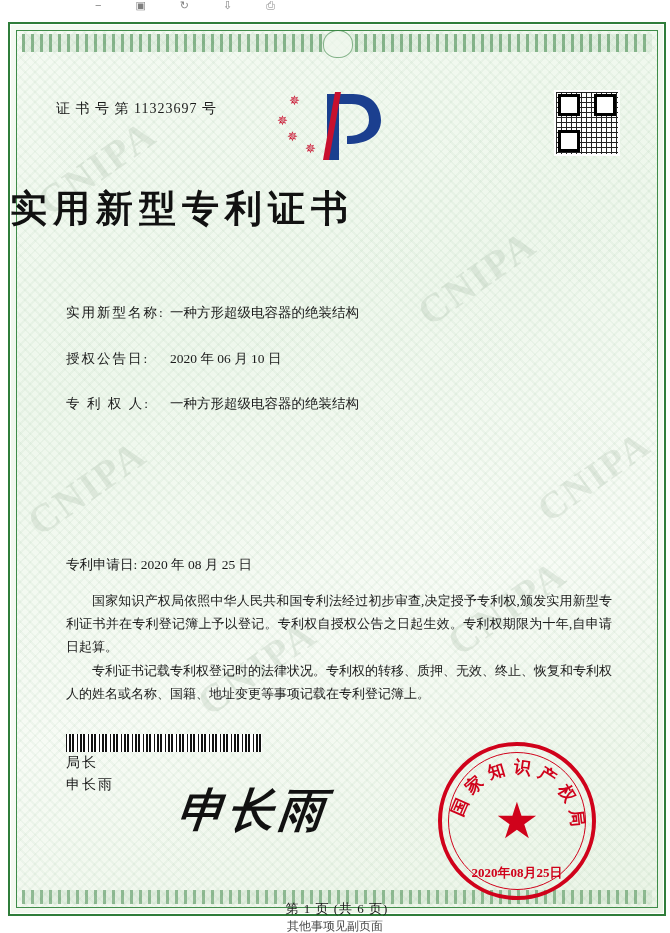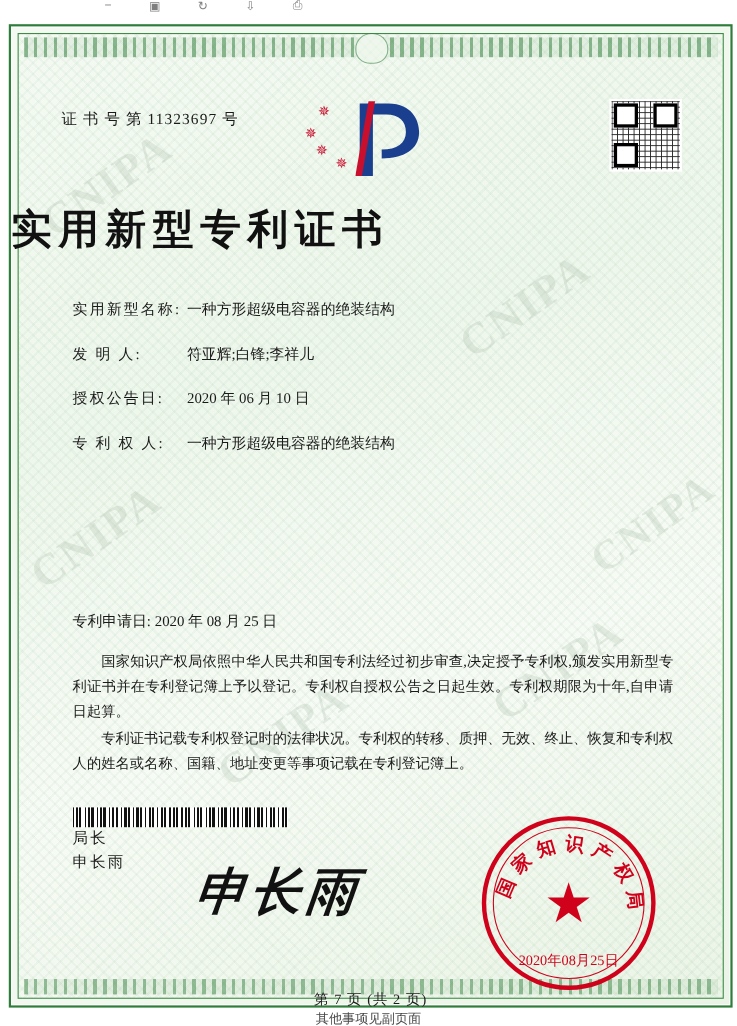--- a/index.html
+++ b/index.html
@@ -60,21 +60,21 @@
   .emblem .star{position:absolute;color:#c8102e;font-size:13px;line-height:1;}
   .s1{left:14px;top:4px;font-size:17px;}
   .s2{left:2px;top:24px;}
   .s3{left:12px;top:40px;}
   .s4{left:30px;top:52px;font-size:11px;}
 
   .title{position:absolute;left:0;right:0;top:160px;text-align:left;font-size:37px;font-weight:bold;
          letter-spacing:6px;color:#111;font-family:"Liberation Serif",serif;}
 
   .fields{position:absolute;left:56px;top:250px;right:48px;font-size:13.5px;line-height:1;}
-  .f-row{position:relative;margin-bottom:27px;}
+  .f-row{position:relative;margin-bottom:27px;margin-top:32px;}
   .f-label{display:inline-block;width:104px;letter-spacing:2px;}
   .f-value{display:inline;}
   .f-sub{margin-left:104px;margin-top:7px;display:block;}
 
   .grant-row{position:absolute;left:56px;top:532px;right:48px;font-size:13.5px;}
   .grant-row .g2{position:absolute;left:290px;top:0;}
 
   .para{position:absolute;left:56px;right:52px;top:566px;font-size:13px;line-height:1.75;text-align:justify;}
   .para p{margin:0 0 2px 0;text-indent:2em;}
 
@@ -84,21 +84,21 @@
   .sig-block{position:absolute;left:56px;top:728px;font-size:14px;line-height:1.6;letter-spacing:2px;}
   .handwriting{position:absolute;left:168px;top:756px;font-size:46px;font-family:"Liberation Serif",serif;
       font-style:italic;font-weight:bold;color:#111;letter-spacing:4px;transform:skewX(-6deg);}
 
   
   .seal{position:absolute;right:68px;top:718px;width:150px;height:150px;border-radius:50%;
         border:4px solid #d0021b;color:#d0021b;}
   .seal .ring{position:absolute;left:6px;top:6px;right:6px;bottom:6px;border:1px solid #d0021b;border-radius:50%;}
   .seal .star-c{position:absolute;left:50%;top:50%;margin:-26px 0 0 -26px;width:52px;height:52px;color:#d0021b;font-size:50px;line-height:52px;text-align:center;}
   .seal .arc{position:absolute;left:0;top:0;width:150px;height:150px;}
-  .seal .date{position:absolute;left:50%;bottom:14px;transform:translateX(-50%);font-size:13px;font-weight:normal;white-space:nowrap;}
+  .seal .date{position:absolute;left:50%;bottom:14px;transform:translateX(-50%);font-size:13px;font-weight:bold;white-space:nowrap;}
 
   .page-no{position:absolute;left:0;right:0;top:876px;text-align:center;font-size:13px;letter-spacing:1px;}
   .footer-cut{position:absolute;left:0;right:0;top:918px;text-align:center;font-size:12px;color:#333;opacity:.9;}
 </style>
 </head>
 <body>
 
 <div class="page">
 
   <div class="top-strip">
@@ -143,23 +143,20 @@
         <path d="M4 70 L4 4 L30 4 C52 4 58 20 58 30 C58 46 44 54 24 54 L24 46 C38 46 46 40 46 30 C46 20 40 14 28 14 L16 14 L16 70 Z" fill="#1b3f8f"></path>
         <path d="M0 70 L12 2 L18 2 L6 70 Z" fill="#c8102e"></path>
       </svg>
     </div>
 
     <div class="title">实用新型专利证书</div>
 
     <div class="fields">
       <div class="f-row">
         <span class="f-label">实用新型名称:</span><span class="f-value">一种方形超级电容器的绝装结构</span>
-      </div>
-      <div class="f-row">
-        <span class="f-label">发 明 人:</span><span class="f-value">符亚辉;白锋;李祥儿</span>
       </div>
       <div class="f-row">
         <span class="f-label">授权公告日:</span><span class="f-value">2020 年 06 月 10 日</span>
       </div>
       <div class="f-row">
         <span class="f-label">专 利 权 人:</span><span class="f-value">一种方形超级电容器的绝装结构</span>
       </div>
     </div>
 
     <div class="grant-row">
@@ -187,17 +184,17 @@
         <defs>
             <path id="arcpath" d="M 20 82 A 55 55 0 0 1 130 82" fill="none"></path>
           </defs>
         <text font-size="17" font-weight="bold" fill="#d0021b" letter-spacing="7" font-family="Liberation Serif, serif">
           <textPath href="#arcpath" startOffset="6%">国家知识产权局</textPath>
         </text>
       </svg>
       <div class="date">2020年08月25日</div>
     </div>
 
-    <div class="page-no">第 7 页 (共 2 页)</div>
+    <div class="page-no">第 1 页 (共 6 页)</div>
   </div>
 
   <div class="footer-cut">其他事项见副页面</div>
 </div>
 
 </body></html>

